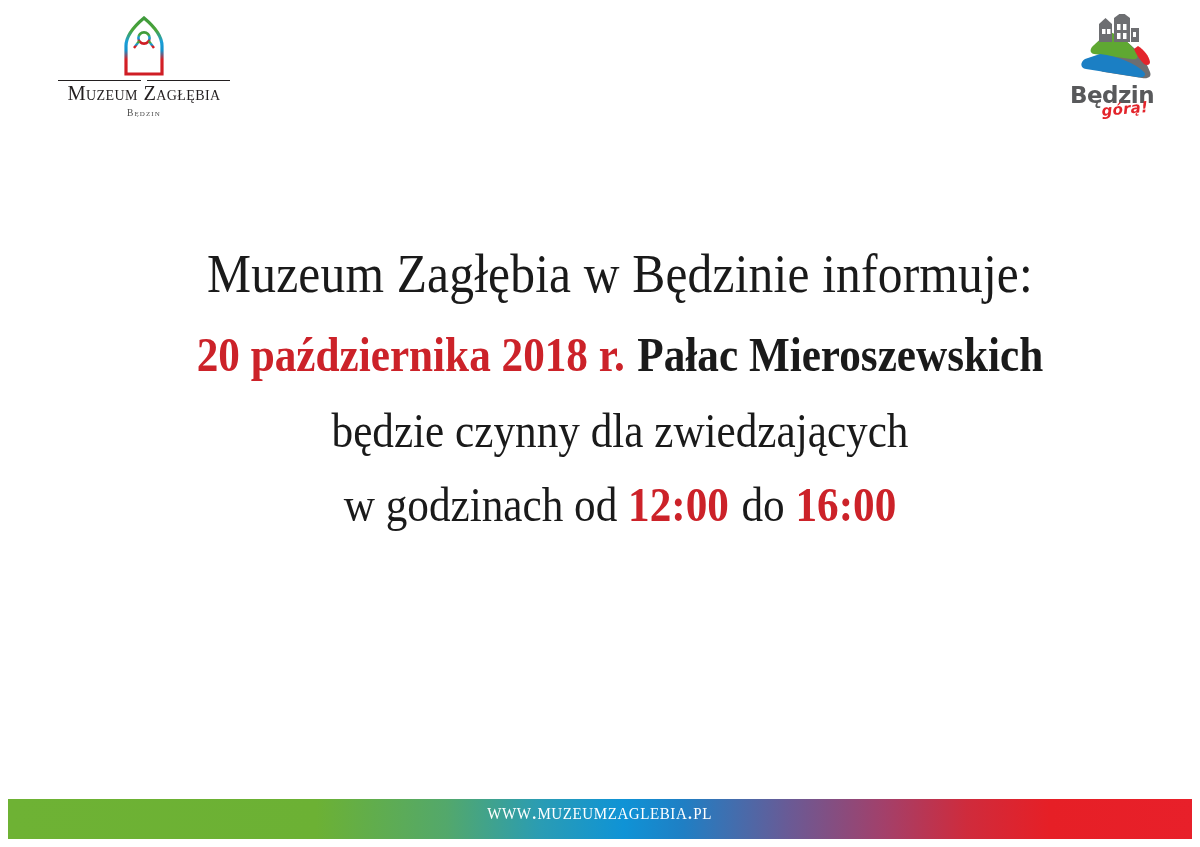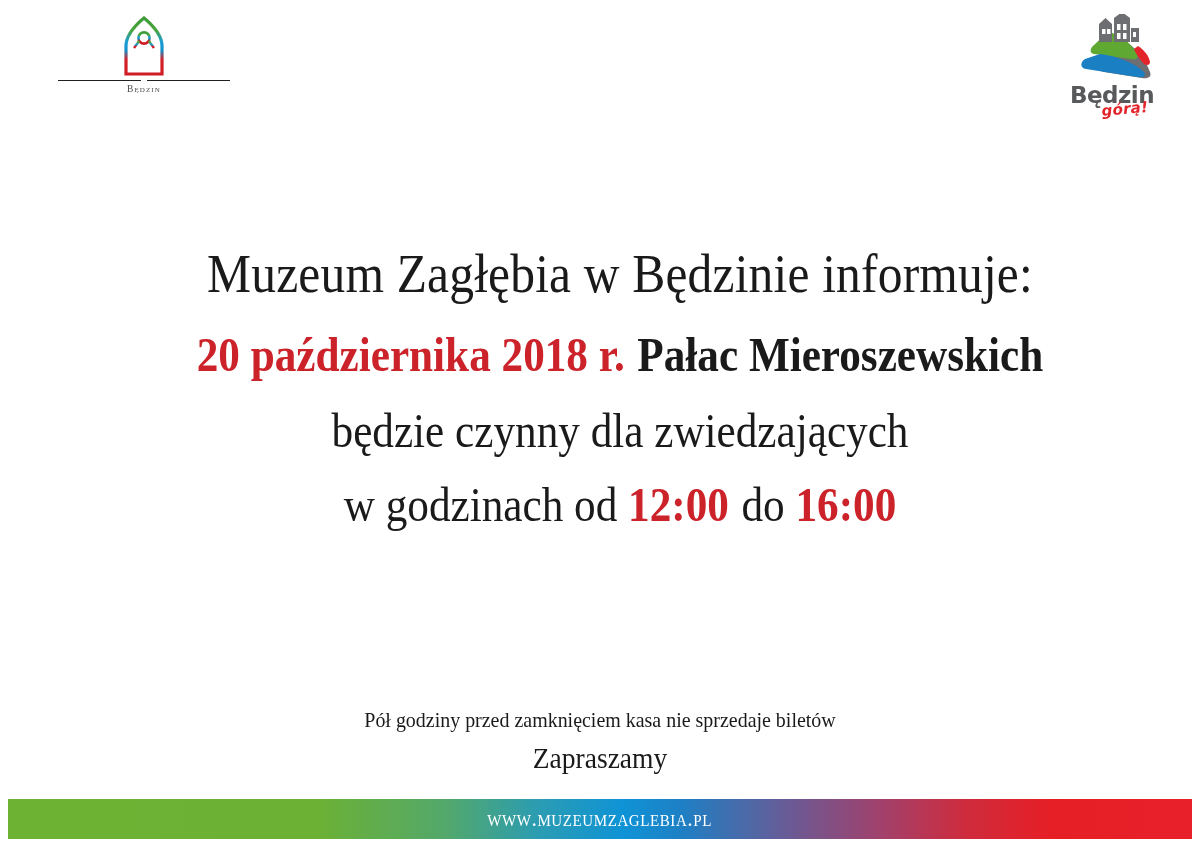--- a/index.html
+++ b/index.html
@@ -183,21 +183,20 @@
   }
 
   
   .bottombar {
     position: absolute;
     left: 8px;
     bottom: 8px;
     width: 1184px;
     height: 40px;
     display: flex;
-    align-items: center;
     justify-content: center;
     background: linear-gradient(
       to right,
       #6eb234 0%,
       #6cb134 26%,
       #53a86b 37%,
       #2a9cb4 45%,
       #0f93d6 52%,
       #1f7fc4 57%,
       #6a5a95 66%,
@@ -245,20 +244,21 @@
       <path d="M16 31 L16 58" stroke="url(#mzGrad)" stroke-width="3" fill="none"></path>
       <path d="M26 30 L26 58" stroke="url(#mzGrad)" stroke-width="3" fill="none"></path>
       <path d="M36 31 L36 58" stroke="url(#mzGrad)" stroke-width="3" fill="none"></path>
 
       <path d="M8 44 L44 44" stroke="url(#mzGrad)" stroke-width="2.6" fill="none"></path>
     </svg>
     <div class="rule-row">
       <span class="rule"></span>
       <span class="rule"></span>
     </div>
+    <span class="wordmark">Muzeum Zagłębia</span>
     <span class="subword">Będzin</span>
   </div>
 
   <div class="logo-city">
     <svg class="mark" viewBox="0 0 96 72" aria-hidden="true">
 
       <path d="M46 20 C62 24 80 40 86 58 C88 63 84 65 78 64 L40 58 C34 57 34 52 38 48 Z" fill="#6d6e71"></path>
 
       <path d="M44 18 C56 20 68 30 73 40 C75 44 72 46 67 45 L30 40 C25 39 26 34 30 31 Z" fill="#5fa832"></path>
 
@@ -298,22 +298,18 @@
     <div class="line line-3">będzie czynny dla zwiedzających</div>
 
     <div class="line line-4">
       <span>w godzinach od</span>
       <span class="red bold">12:00</span><span class="gap"></span><span>do</span>
       <span class="red bold">16:00</span>
     </div>
 
   </div>
 
-  <div class="note">
-    <div class="note-small">Pół godziny przed zamknięciem kasa nie sprzedaje biletów</div>
-    <div class="note-big">Zapraszamy</div>
-  </div>
 
   <div class="bottombar">
     <span class="url">www.muzeumzaglebia.pl</span>
   </div>
 
 </div>
 
 </body></html>

